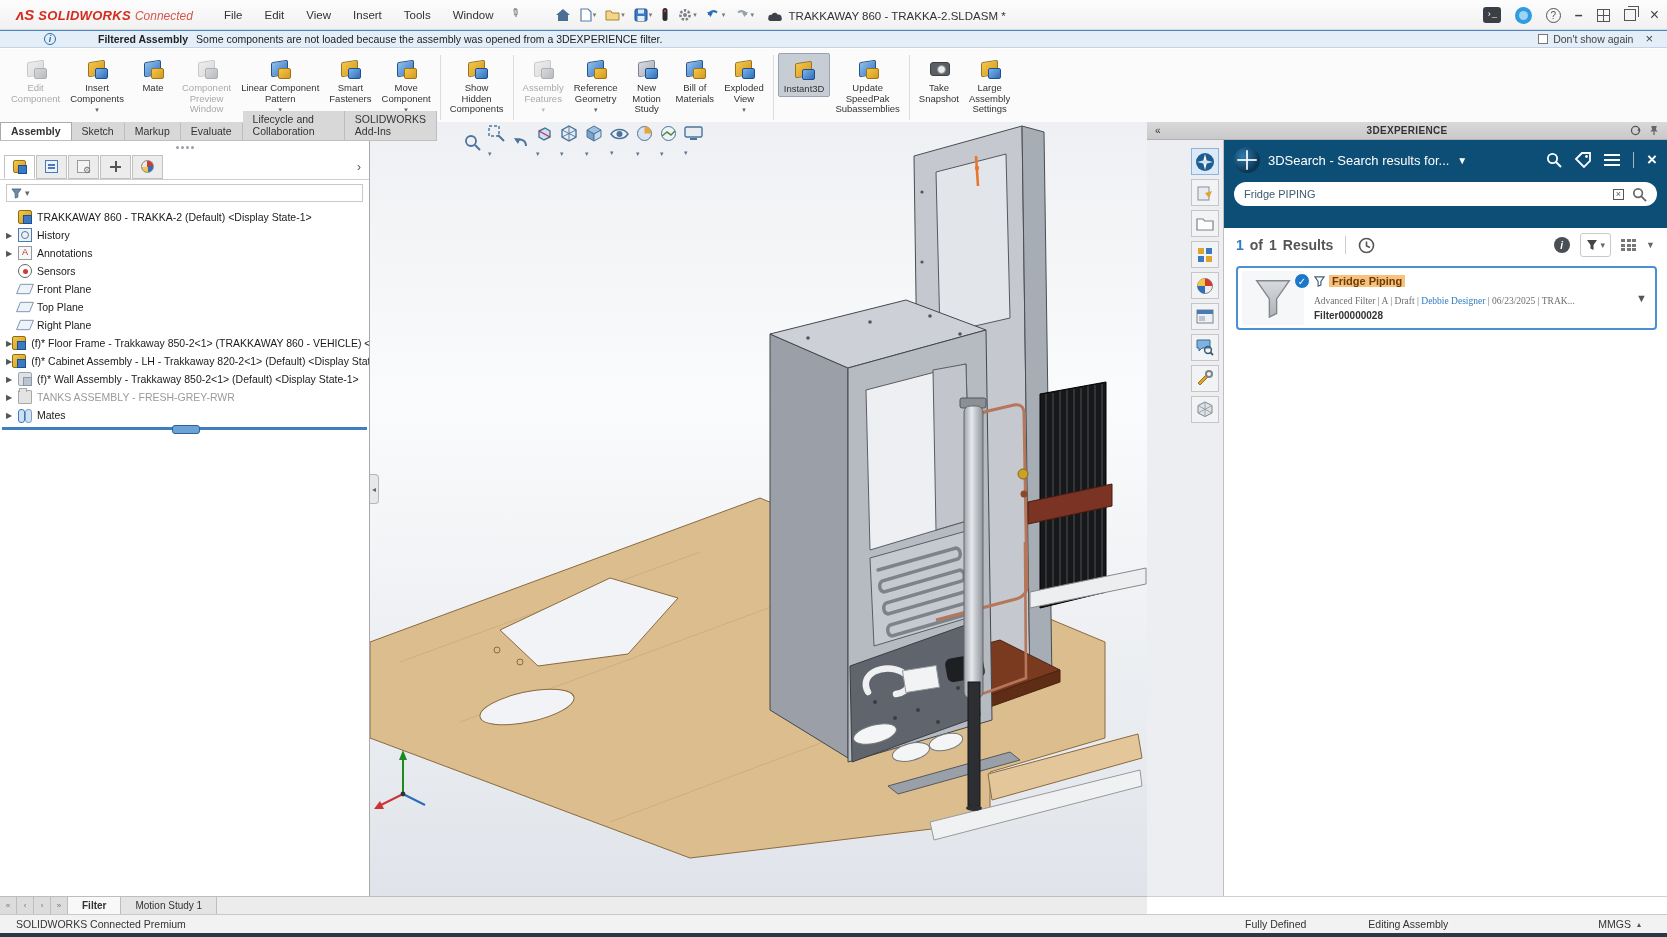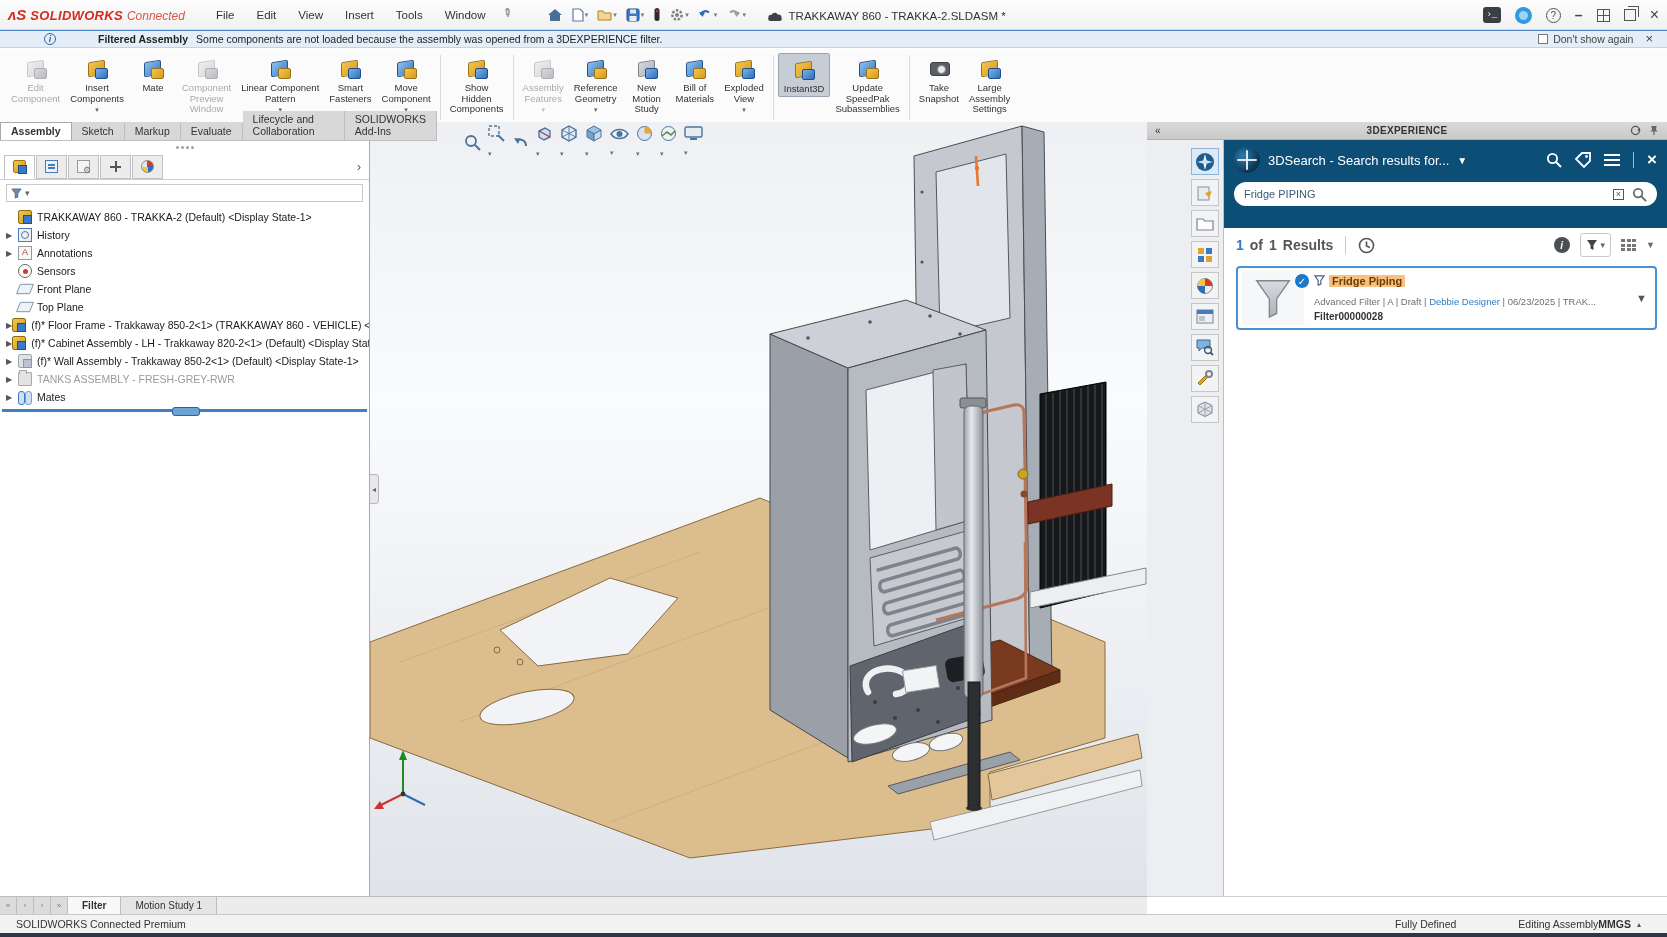--- a/index.html
+++ b/index.html
@@ -3,21 +3,21 @@
 <meta charset="utf-8">
 <style>
   * { margin:0; padding:0; box-sizing:border-box; }
   html,body { width:1667px; height:937px; overflow:hidden; background:#fff;
               font-family:"Liberation Sans", sans-serif; color:#222; }
 
   
   #titlebar { position:absolute; top:0; left:0; width:1667px; height:30px;
     background:linear-gradient(#fdfdfd,#f1f1f1); border-bottom:1px solid #d7d7d7;
     display:flex; align-items:center; }
-  .logo { display:flex; align-items:baseline; gap:4px; padding-left:8px; white-space:nowrap; }
+  .logo { display:flex; align-items:baseline; gap:4px; padding-left:16px; white-space:nowrap; }
   .logo .ds { color:#d52b1e; font-weight:bold; font-style:italic; font-size:15px; }
   .logo .brand { color:#d52b1e; font-weight:bold; font-style:italic; font-size:13px; letter-spacing:.3px; }
   .logo .suffix { color:#d5564e; font-style:italic; font-size:12px; }
   .menus { display:flex; gap:4px; margin-left:22px; }
   .menu-item { font-size:11.5px; color:#333; padding:3px 9px; border-radius:2px; cursor:default; }
   .pin-glyph { font-size:11px; color:#555; margin-left:2px; transform:rotate(40deg); display:inline-block; }
   .qat { display:flex; align-items:center; gap:3px; margin-left:34px; }
   .qat .qbtn { display:flex; align-items:center; padding:2px 3px; border-radius:2px; }
   .qat .drop { font-size:7px; color:#777; margin-left:1px; }
   .doc-title { position:absolute; left:50%; top:1px; height:30px; transform:translateX(-28%);
@@ -176,41 +176,41 @@
   .chev { font-size:9px; color:#666; }
   
   .result-card { margin:4px 10px 0 12px; border:2px solid #4a90d2; border-radius:4px; height:64px;
     display:flex; align-items:center; padding:4px 8px 4px 4px; gap:10px; background:#fff; }
   .thumb { width:62px; height:54px; background:#f6f7f8; position:relative; flex:none; display:flex; align-items:center; justify-content:center; }
   .badge { position:absolute; right:-6px; top:2px; width:16px; height:16px; border-radius:50%; background:#1d78c9;
     color:#fff; font-size:10px; display:flex; align-items:center; justify-content:center; border:1.5px solid #fff; }
   .rc-text { flex:1; min-width:0; }
   .rc-titlerow { display:flex; align-items:center; gap:4px; }
   .rc-title { font-size:11px; font-weight:bold; color:#6e3a08; background:#f6c27d; padding:0 3px; }
-  .rc-meta { font-size:9.5px; color:#6b6f74; margin-top:9px; white-space:nowrap; overflow:hidden; }
+  .rc-meta { font-size:9.5px; color:#6b6f74; margin-top:9px; white-space:nowrap; overflow:hidden;font-family:Liberation Serif, serif; }
   .rc-meta .link { color:#2e7cc3; }
   .rc-id { font-size:10px; color:#333; margin-top:4px; font-weight:bold; }
   .rc-chev { color:#555; font-size:11px; align-self:center; }
 
   
   #bottombar { position:absolute; top:896px; left:0; width:1147px; height:18px; background:#ececec;
     border-top:1px solid #bdbdbd; display:flex; align-items:stretch; font-size:10px; }
   .navbtns { display:flex; }
   .navbtn { width:17px; border-right:1px solid #bdbdbd; background:#dcdcdc; color:#777; font-size:8px;
     display:flex; align-items:center; justify-content:center; }
   .sheet-tab { padding:0 14px; display:flex; align-items:center; border-right:1px solid #bdbdbd; color:#333; background:#e4e4e4; }
   .sheet-tab.active { background:#f8f8f8; font-weight:bold; }
   #bottomright { position:absolute; top:896px; left:1147px; width:520px; height:18px; background:#fff; border-top:1px solid #d0d0d0; }
   #statusbar { position:absolute; top:914px; left:0; width:1667px; height:19px; background:#f2f2f2;
     border-top:1px solid #c9c9c9; display:flex; align-items:center; font-size:10.5px; color:#333;padding-left:8px; }
   #statusbar .prod { padding-left:8px; }
   #statusbar .right { margin-left:auto; display:flex; align-items:center; }
   #statusbar .defined { margin-right:62px; }
-  #statusbar .mode { }
-  #statusbar .units { margin-right:6px;font-weight:bold; }
+  #statusbar .mode { margin-right:150px; }
+  #statusbar .units { margin-right:6px; }
   #statusbar .uparrow { font-size:8px; color:#555; margin-right:26px; }
   #baseline { position:absolute; top:933px; left:0; width:1667px; height:4px; background:#2b3743; }
 
   svg { overflow:visible; }
 </style>
 </head>
 <body>
 
 <div id="titlebar">
   <div class="logo">
@@ -419,20 +419,25 @@
           <span class="twist"></span>
           <span class="tico icon-plane"></span>
           <span class="tlabel">Front Plane</span>
         </div>
       <div class="trow">
           <span class="twist"></span>
           <span class="tico icon-plane"></span>
           <span class="tlabel">Top Plane</span>
         </div>
       <div class="trow">
+          <span class="twist"></span>
+          <span class="tico icon-plane"></span>
+          <span class="tlabel">Right Plane</span>
+        </div>
+      <div class="trow">
           <span class="twist">▶</span>
           <span class="tico cube"></span>
           <span class="tlabel">(f)* Floor Frame - Trakkaway 850-2&lt;1&gt; (TRAKKAWAY 860 - VEHICLE) &lt;Displ...</span>
         </div>
       <div class="trow">
           <span class="twist">▶</span>
           <span class="tico cube"></span>
           <span class="tlabel">(f)* Cabinet Assembly - LH - Trakkaway 820-2&lt;1&gt; (Default) &lt;Display State-1...</span>
         </div>
       <div class="trow">

